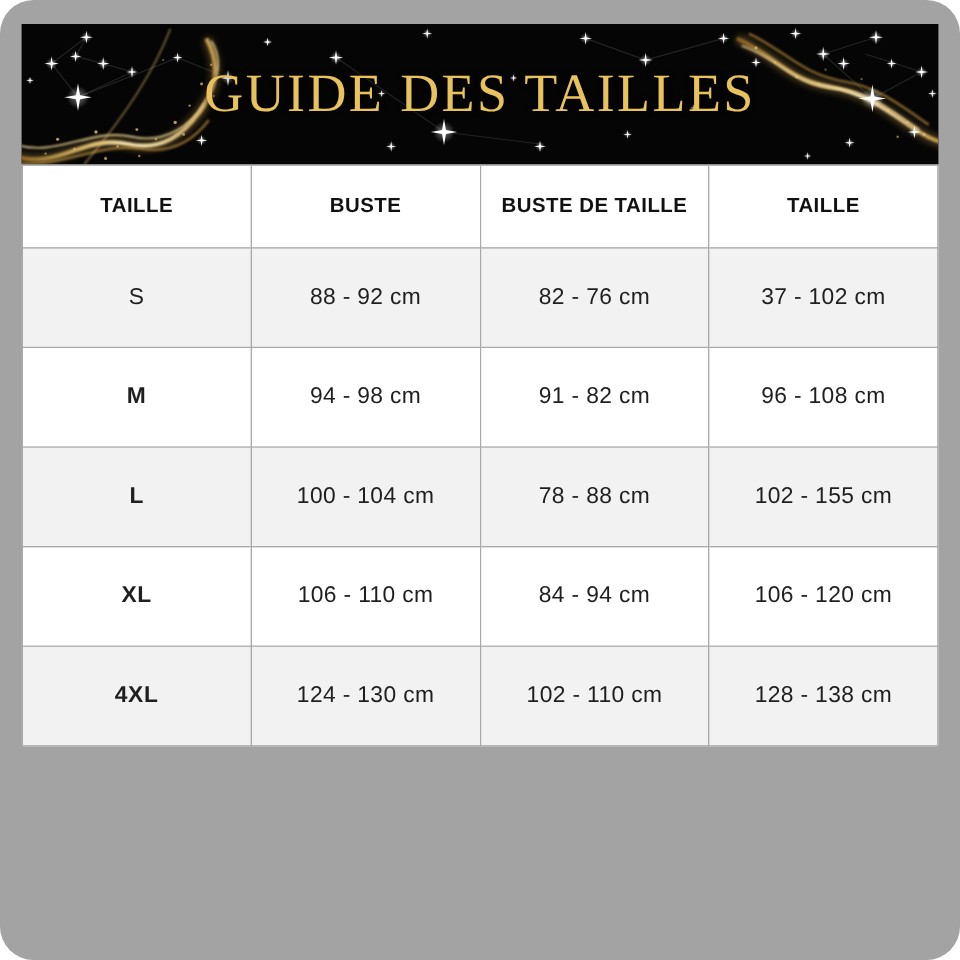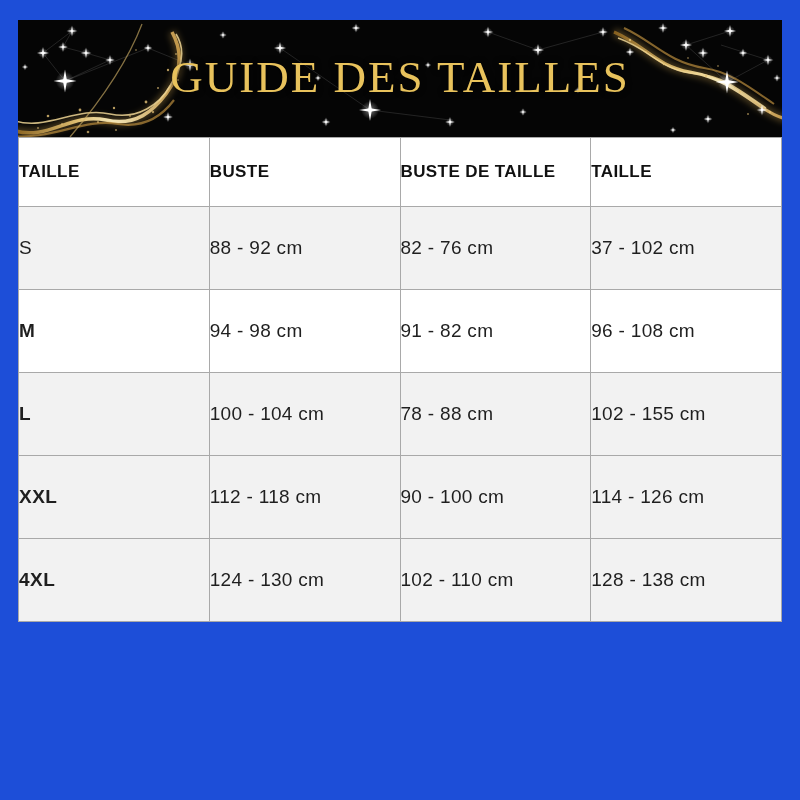--- a/index.html
+++ b/index.html
@@ -1,21 +1,21 @@
 <!DOCTYPE html>
 <html><head>
 <meta charset="utf-8">
 <style>
   html, body { margin: 0; padding: 0; background: #ffffff; }
   body {
     width: 800px; height: 800px;
     font-family: "Liberation Sans", sans-serif;
     position: relative; overflow: hidden;
   }
-  .page { position: relative; width: 800px; height: 800px; background: #1d4ed8; }
+  .page { position: relative; width: 800px; height: 800px; background: #a3a3a3; border-radius: 28px; }
 
   
   .banner {
     position: absolute; left: 18px; top: 20px;
     width: 764px; height: 117px;
     background: #050505; overflow: hidden;
   }
   .banner svg { position: absolute; left: 0; top: 0; width: 764px; height: 117px; }
   .banner-title {
     position: absolute; left: 0; top: 50%; width: 100%;
@@ -30,21 +30,21 @@
   }
 
   
   table.size-table {
     position: absolute; left: 18px; top: 137px;
     width: 764px;
     border-collapse: collapse; table-layout: fixed;
   }
   .size-table th, .size-table td {
     border: 1px solid #a9a9a9;
-    text-align: left; vertical-align: middle;
+    text-align: center; vertical-align: middle;
     padding: 0;
   }
   .size-table thead th {
     height: 68px;
     font-size: 17px; font-weight: bold;
     letter-spacing: 0.4px;
     color: #111111; background: #ffffff;
   }
   .size-table tbody td {
     height: 82px;
@@ -206,25 +206,25 @@
           <td>94 - 98 cm</td>
           <td>91 - 82 cm</td>
           <td>96 - 108 cm</td>
         </tr>
         <tr class="alt">
           <td class="size-col bold">L</td>
           <td>100 - 104 cm</td>
           <td>78 - 88 cm</td>
           <td>102 - 155 cm</td>
         </tr>
-        <tr class="alt">
-          <td class="size-col bold">XXL</td>
-          <td>112 - 118 cm</td>
-          <td>90 - 100 cm</td>
-          <td>114 - 126 cm</td>
+        <tr>
+          <td class="size-col bold">XL</td>
+          <td>106 - 110 cm</td>
+          <td>84 - 94 cm</td>
+          <td>106 - 120 cm</td>
         </tr>
         <tr class="alt">
           <td class="size-col bold">4XL</td>
           <td>124 - 130 cm</td>
           <td>102 - 110 cm</td>
           <td>128 - 138 cm</td>
         </tr>
       </tbody>
   </table>
 

